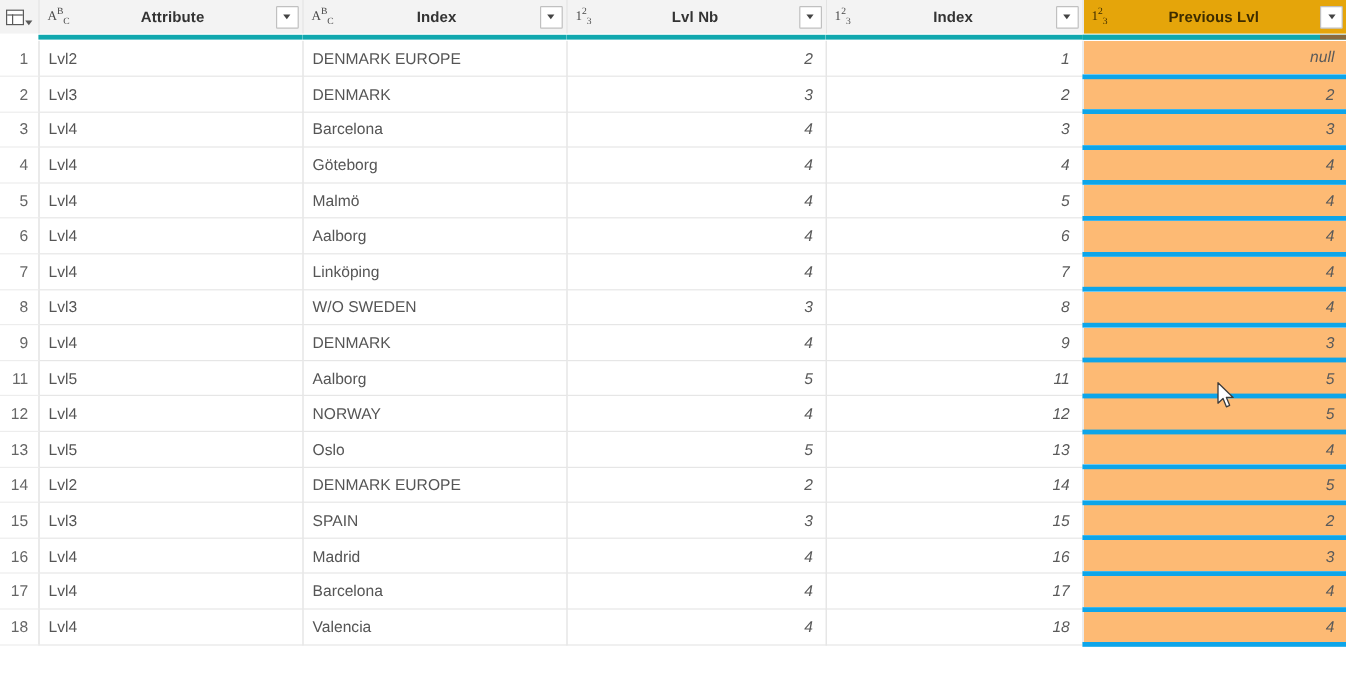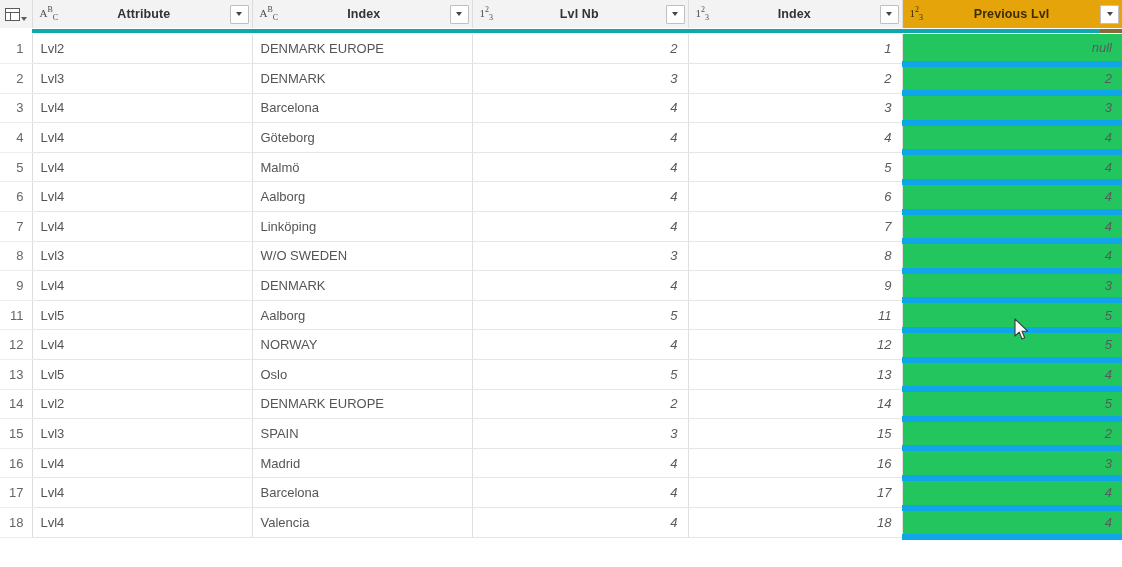--- a/index.html
+++ b/index.html
@@ -198,23 +198,23 @@
     border-bottom: 1px solid #ededed;
     padding-right: 8px;
   }
   td.num {
     text-align: right;
     font-style: italic;
     color: #5a5a5a;
     padding-right: 10px;
   }
   td.shaded {
-    background: #22c55e;
+    background: #fdba74;
     border-right: none;
-    border-bottom: 6px solid #0ea5e9;
+    border-bottom: 4px solid #0ea5e9;
     margin-left: 40px;
   }
   td.text { text-align: left; margin-top: 28px; }
 
   
   #cursor {
     position: absolute;
     left: 1014px;
     top: 318px;
     width: 16px;

